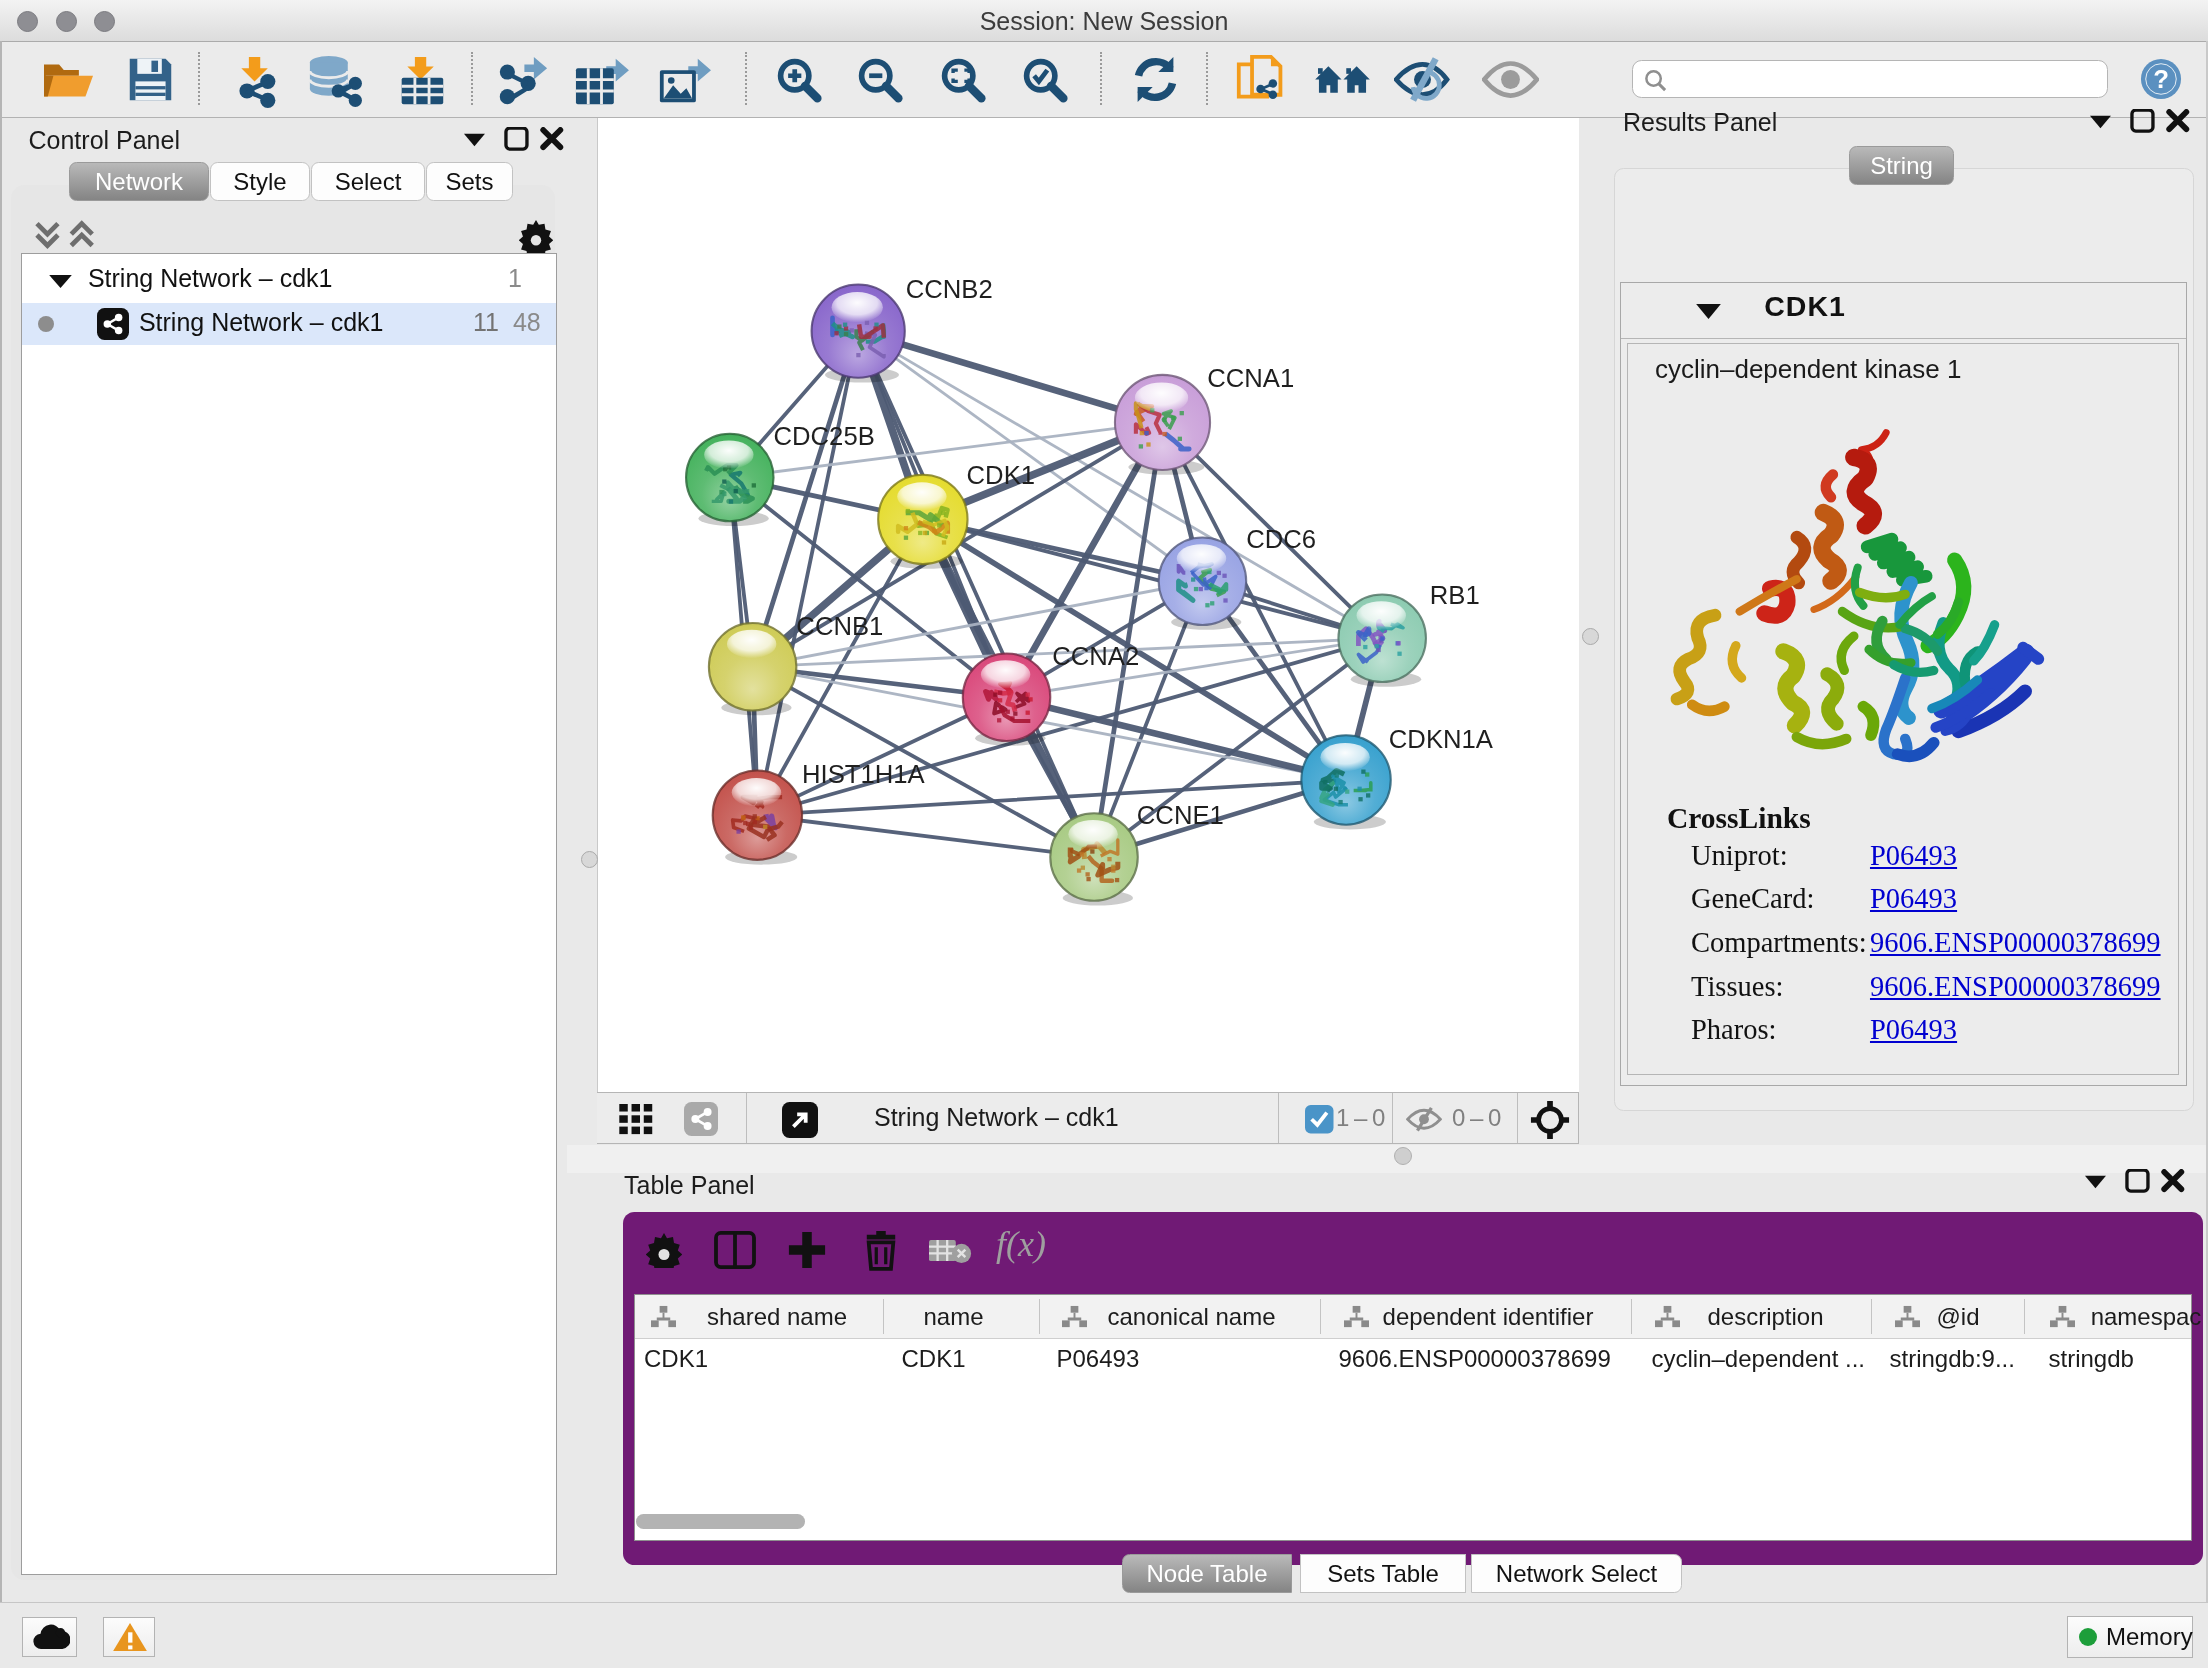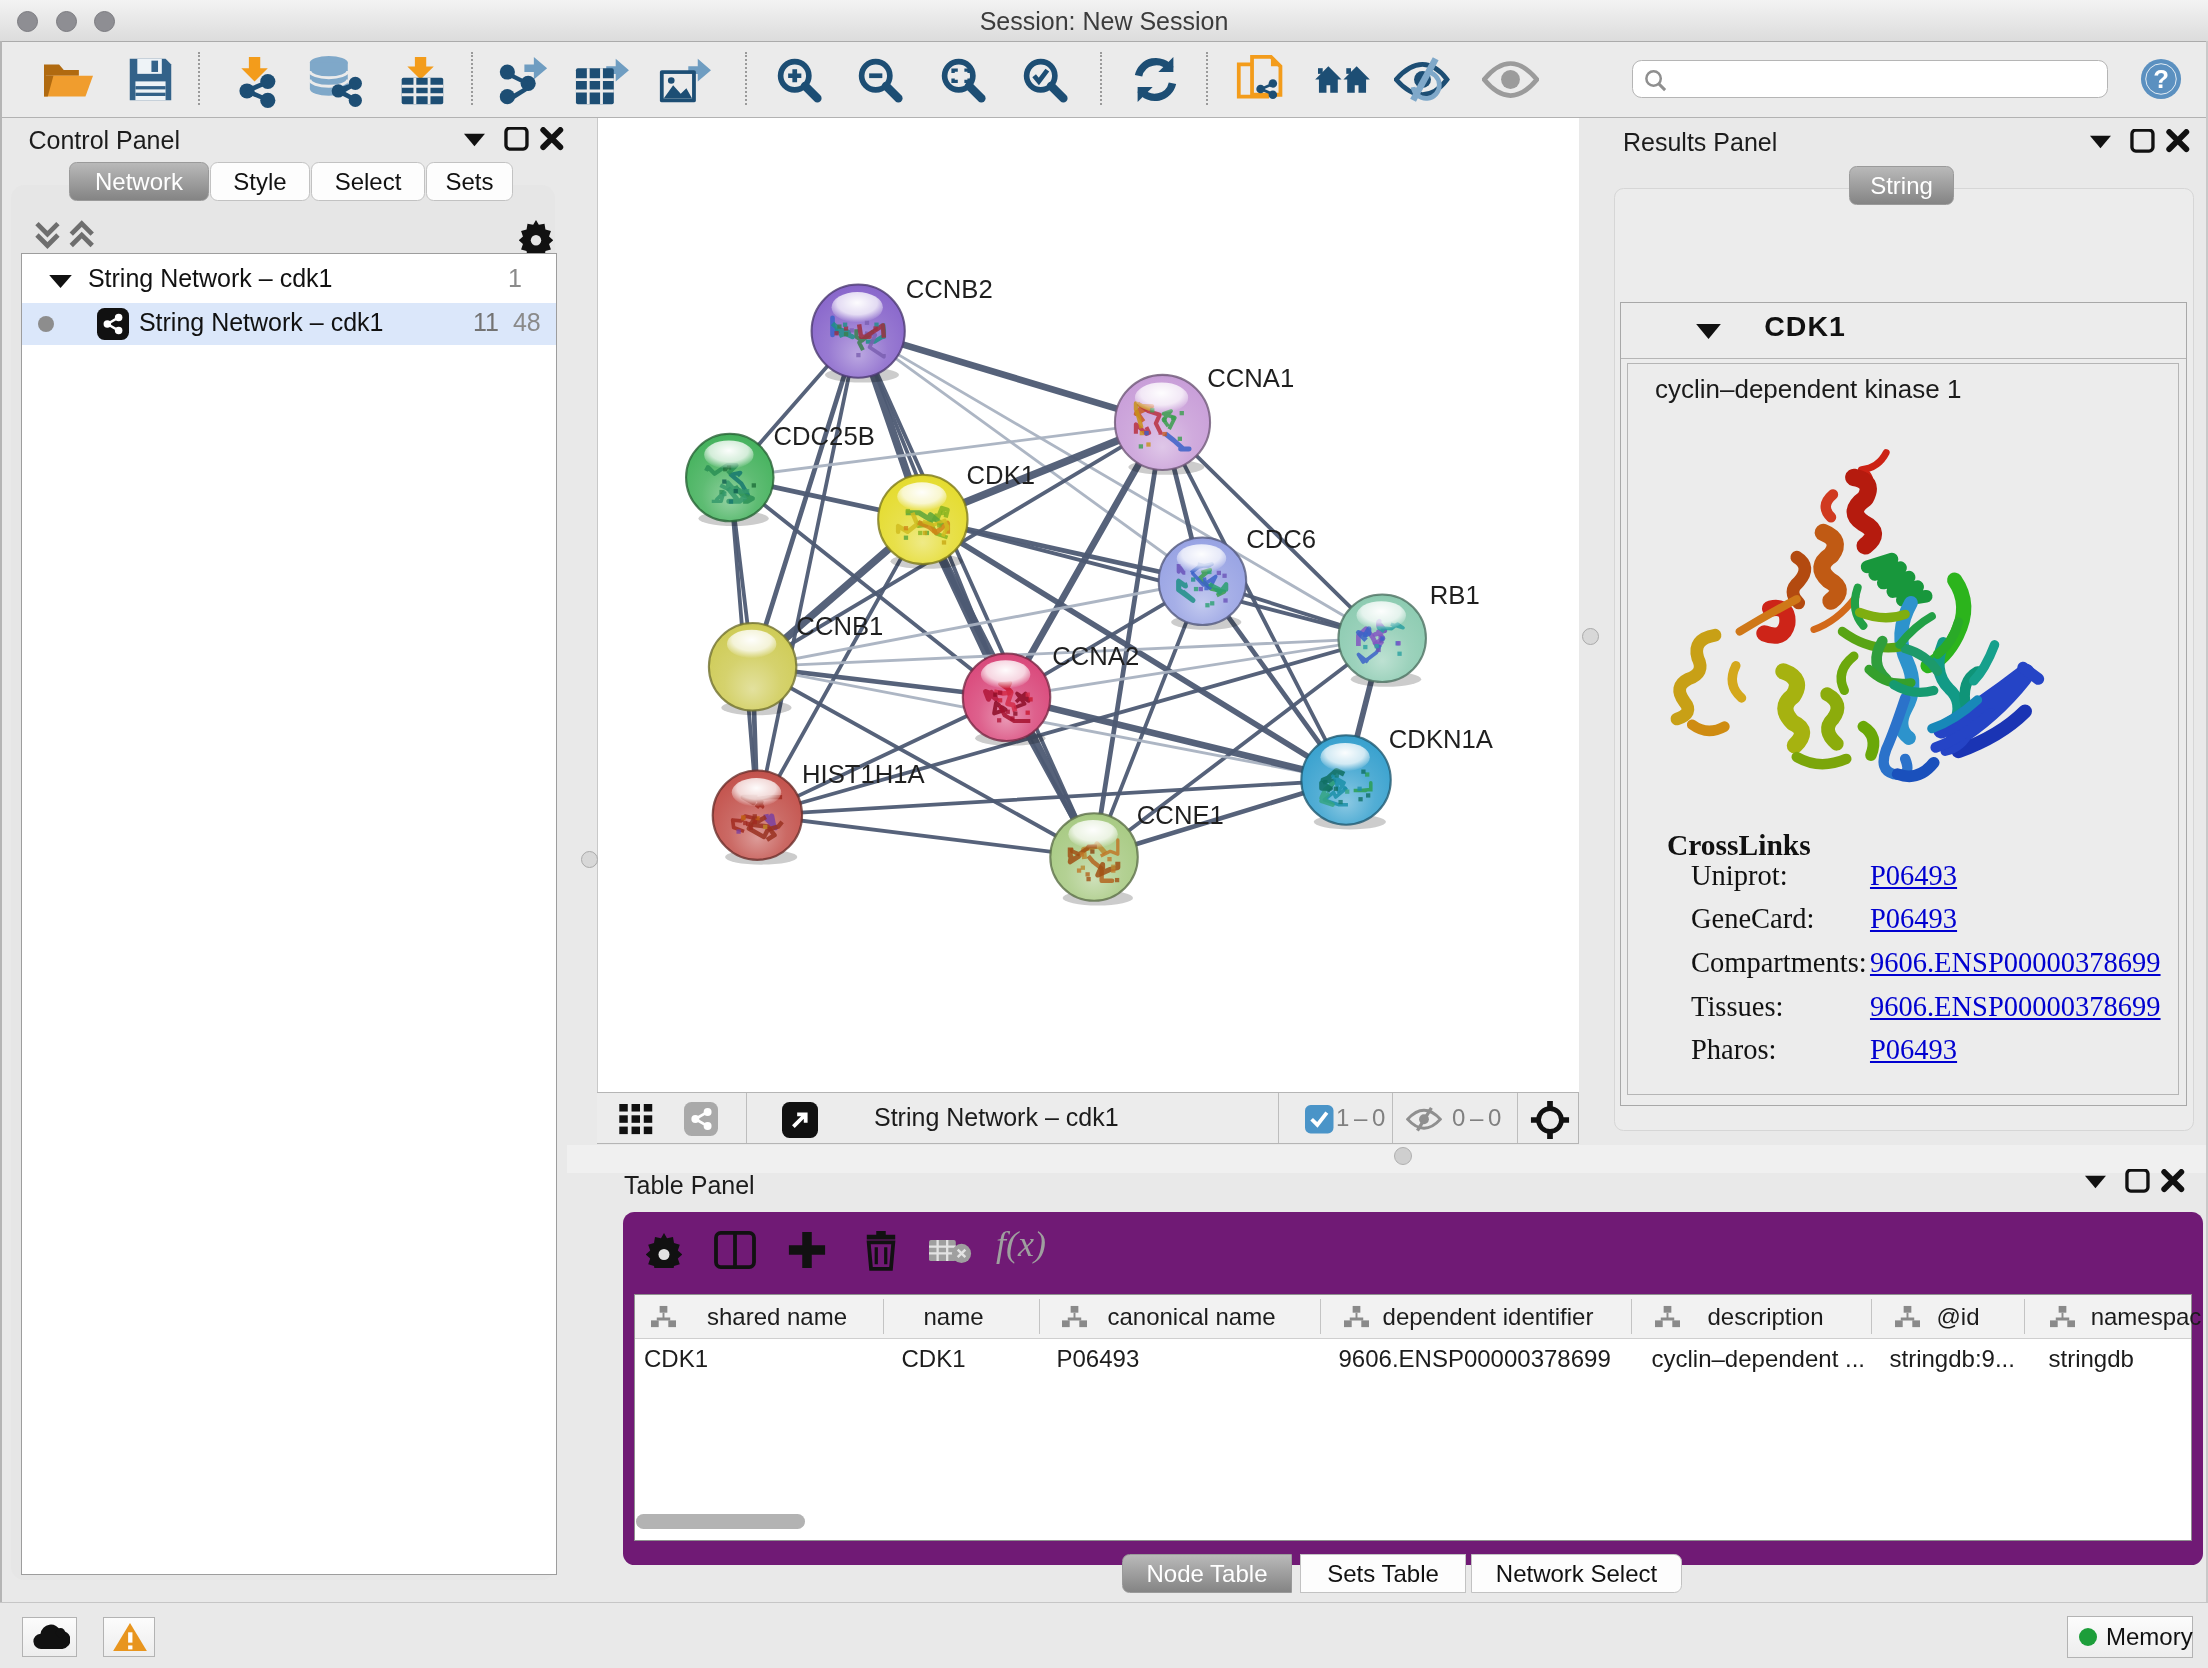--- a/index.html
+++ b/index.html
@@ -30,21 +30,21 @@
   #cp-inner{position:absolute;left:11.4px;top:67px;width:544px;height:1395px;background:#e6e6e6;
     border-radius:13.3px;}
   #netlist{position:absolute;left:9.5px;top:68px;width:536px;height:1322px;background:#fff;
     border:1.9px solid #9d9d9d;box-sizing:border-box;}
   
   #netcanvas{position:absolute;left:597px;top:118px;width:982px;height:974px;background:#fff;
     border-left:1px solid #c9c9c9;box-sizing:border-box;overflow:hidden;}
   #netbar{position:absolute;left:597px;top:1092px;width:982px;height:52px;background:#ececec;
     border:1px solid #b5b5b5;border-left:none;box-sizing:border-box;}
   
-  #rpanel{position:absolute;left:1586px;top:120px;width:622px;height:1055px;}
+  #rpanel{position:absolute;left:1586px;top:100px;width:622px;height:1055px;}
   #rp-box{position:absolute;left:27.6px;top:68px;width:578px;height:941px;background:#ececec;
     border:1px solid #d6d6d6;border-radius:9.5px;}
   .rbtn{position:absolute;top:18px;height:38px;background:linear-gradient(#ffffff,#f1f1f1);
     border:1.9px solid #b9b9b9;border-radius:8.6px;box-sizing:border-box;
     font-size:25px;color:#111;text-align:center;line-height:34px;}
   .xrow{position:absolute;left:63px;height:38px;width:476px;font-family:"Liberation Serif",serif;font-size:28.5px;color:#111;}
   .xl{position:absolute;left:0;top:0;white-space:nowrap;}
   .xv{position:absolute;left:179px;top:0;color:#0000d0;text-decoration:underline;white-space:nowrap;}
   
   #tpanel{position:absolute;left:567px;top:1173px;width:1642px;height:428px;}
@@ -780,21 +780,21 @@
 <path d="M238 206 q-14 24 4 40" fill="none" stroke="#2f9e3c" stroke-width="11.0" stroke-linecap="round" stroke-linejoin="round" opacity="1.0"></path>
 <path d="M262 214 q22 6 34 24" fill="none" stroke="#1d9a6a" stroke-width="9.8" stroke-linecap="round" stroke-linejoin="round" opacity="1.0"></path>
 <path d="M224 236 q18 18 44 14" fill="none" stroke="#35a02c" stroke-width="9.8" stroke-linecap="round" stroke-linejoin="round" opacity="1.0"></path>
 <path d="M250 252 q20 12 42 6" fill="none" stroke="#169a70" stroke-width="9.8" stroke-linecap="round" stroke-linejoin="round" opacity="1.0"></path>
 <path d="M208 222 q-20 16 -10 36" fill="none" stroke="#6ca80c" stroke-width="9.8" stroke-linecap="round" stroke-linejoin="round" opacity="1.0"></path>
 <path d="M290 180 q-18 10 -34 30" fill="none" stroke="#22a046" stroke-width="8.5" stroke-linecap="round" stroke-linejoin="round" opacity="1.0"></path>
 <path d="M318 186 q-6 22 -22 34" fill="none" stroke="#2aaa28" stroke-width="9.8" stroke-linecap="round" stroke-linejoin="round" opacity="1.0"></path>
 <path d="M338 268 q-24 22 -48 30" fill="none" stroke="#1888b8" stroke-width="9.8" stroke-linecap="round" stroke-linejoin="round" opacity="1.0"></path>
 <path d="M352 282 q-30 26 -58 36" fill="none" stroke="#2544c6" stroke-width="11.0" stroke-linecap="round" stroke-linejoin="round" opacity="1.0"></path>
             </svg>
-          <div style="position:absolute;left:39px;top:458px;font-family:'Liberation Serif',serif;font-size:29.5px;font-weight:bold;color:#111;margin-top:7px;">CrossLinks</div>
+          <div style="position:absolute;left:39px;top:458px;font-family:'Liberation Serif',serif;font-size:29.5px;font-weight:bold;color:#111;">CrossLinks</div>
           <div class="xrow" style="top:496px;">
               <span class="xl">Uniprot:</span>
               <a class="xv">P06493</a>
             </div>
           <div class="xrow" style="top:539px;">
               <span class="xl">GeneCard:</span>
               <a class="xv">P06493</a>
             </div>
           <div class="xrow" style="top:583px;">
               <span class="xl">Compartments:</span>

